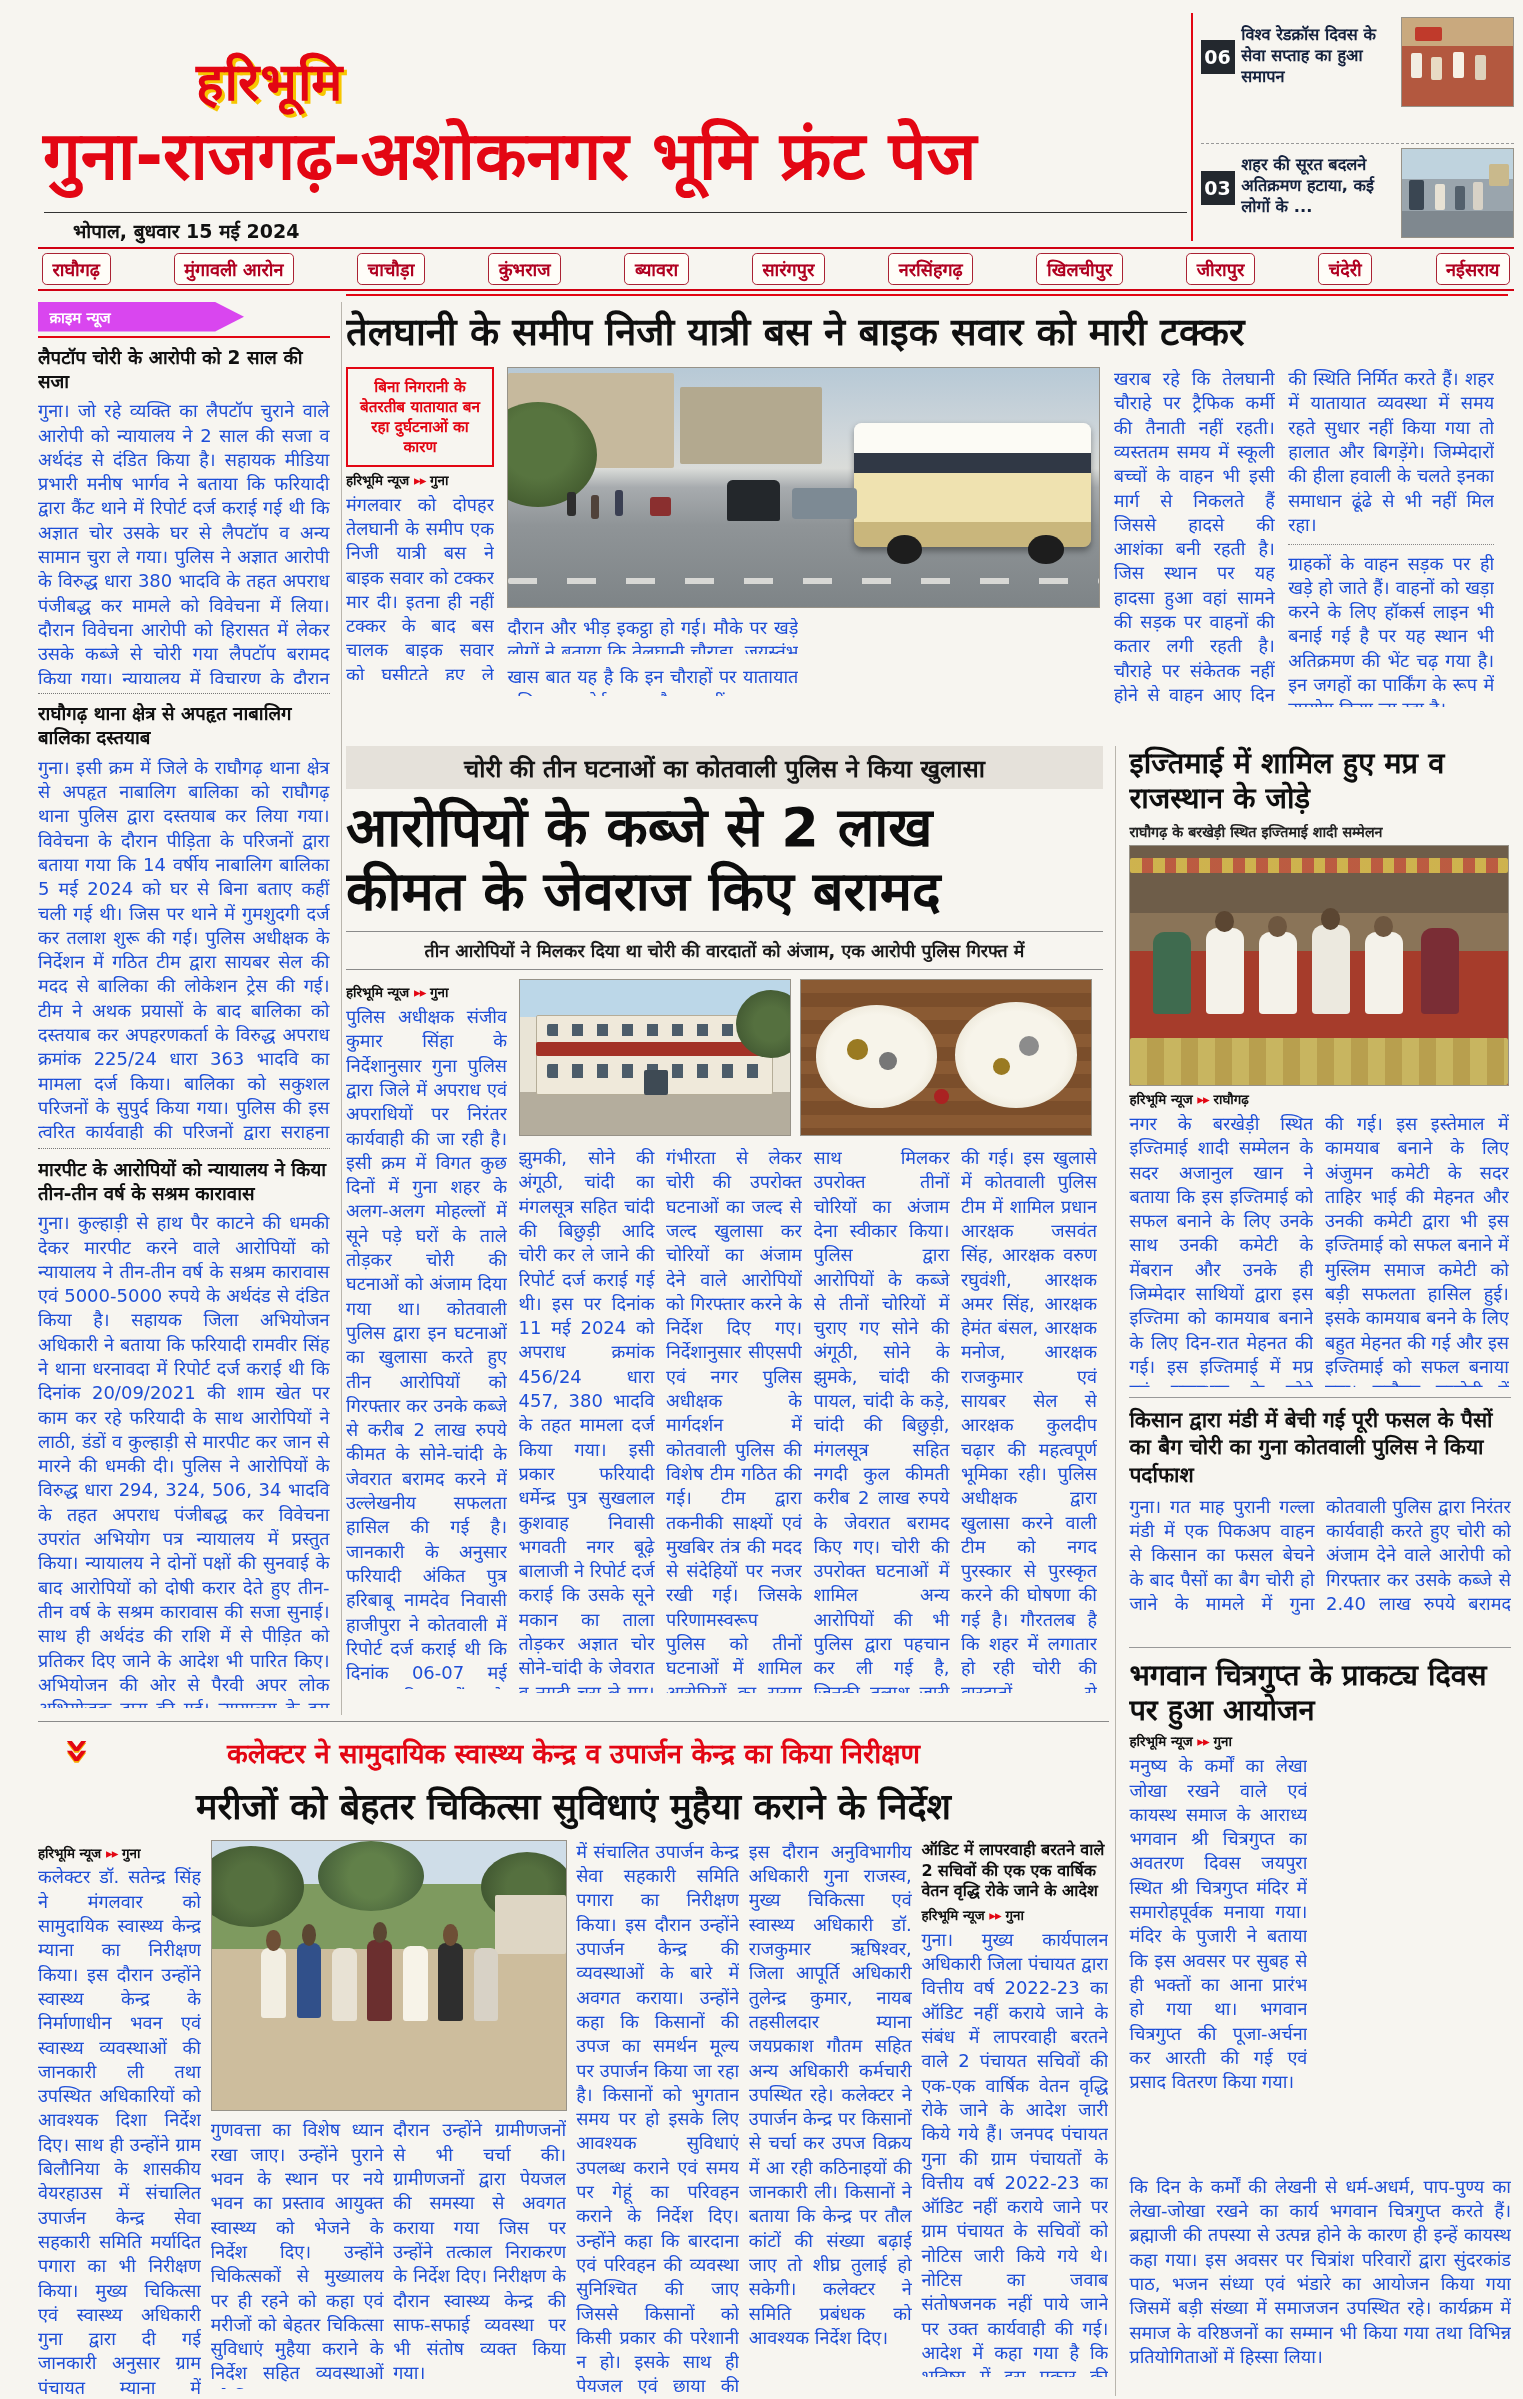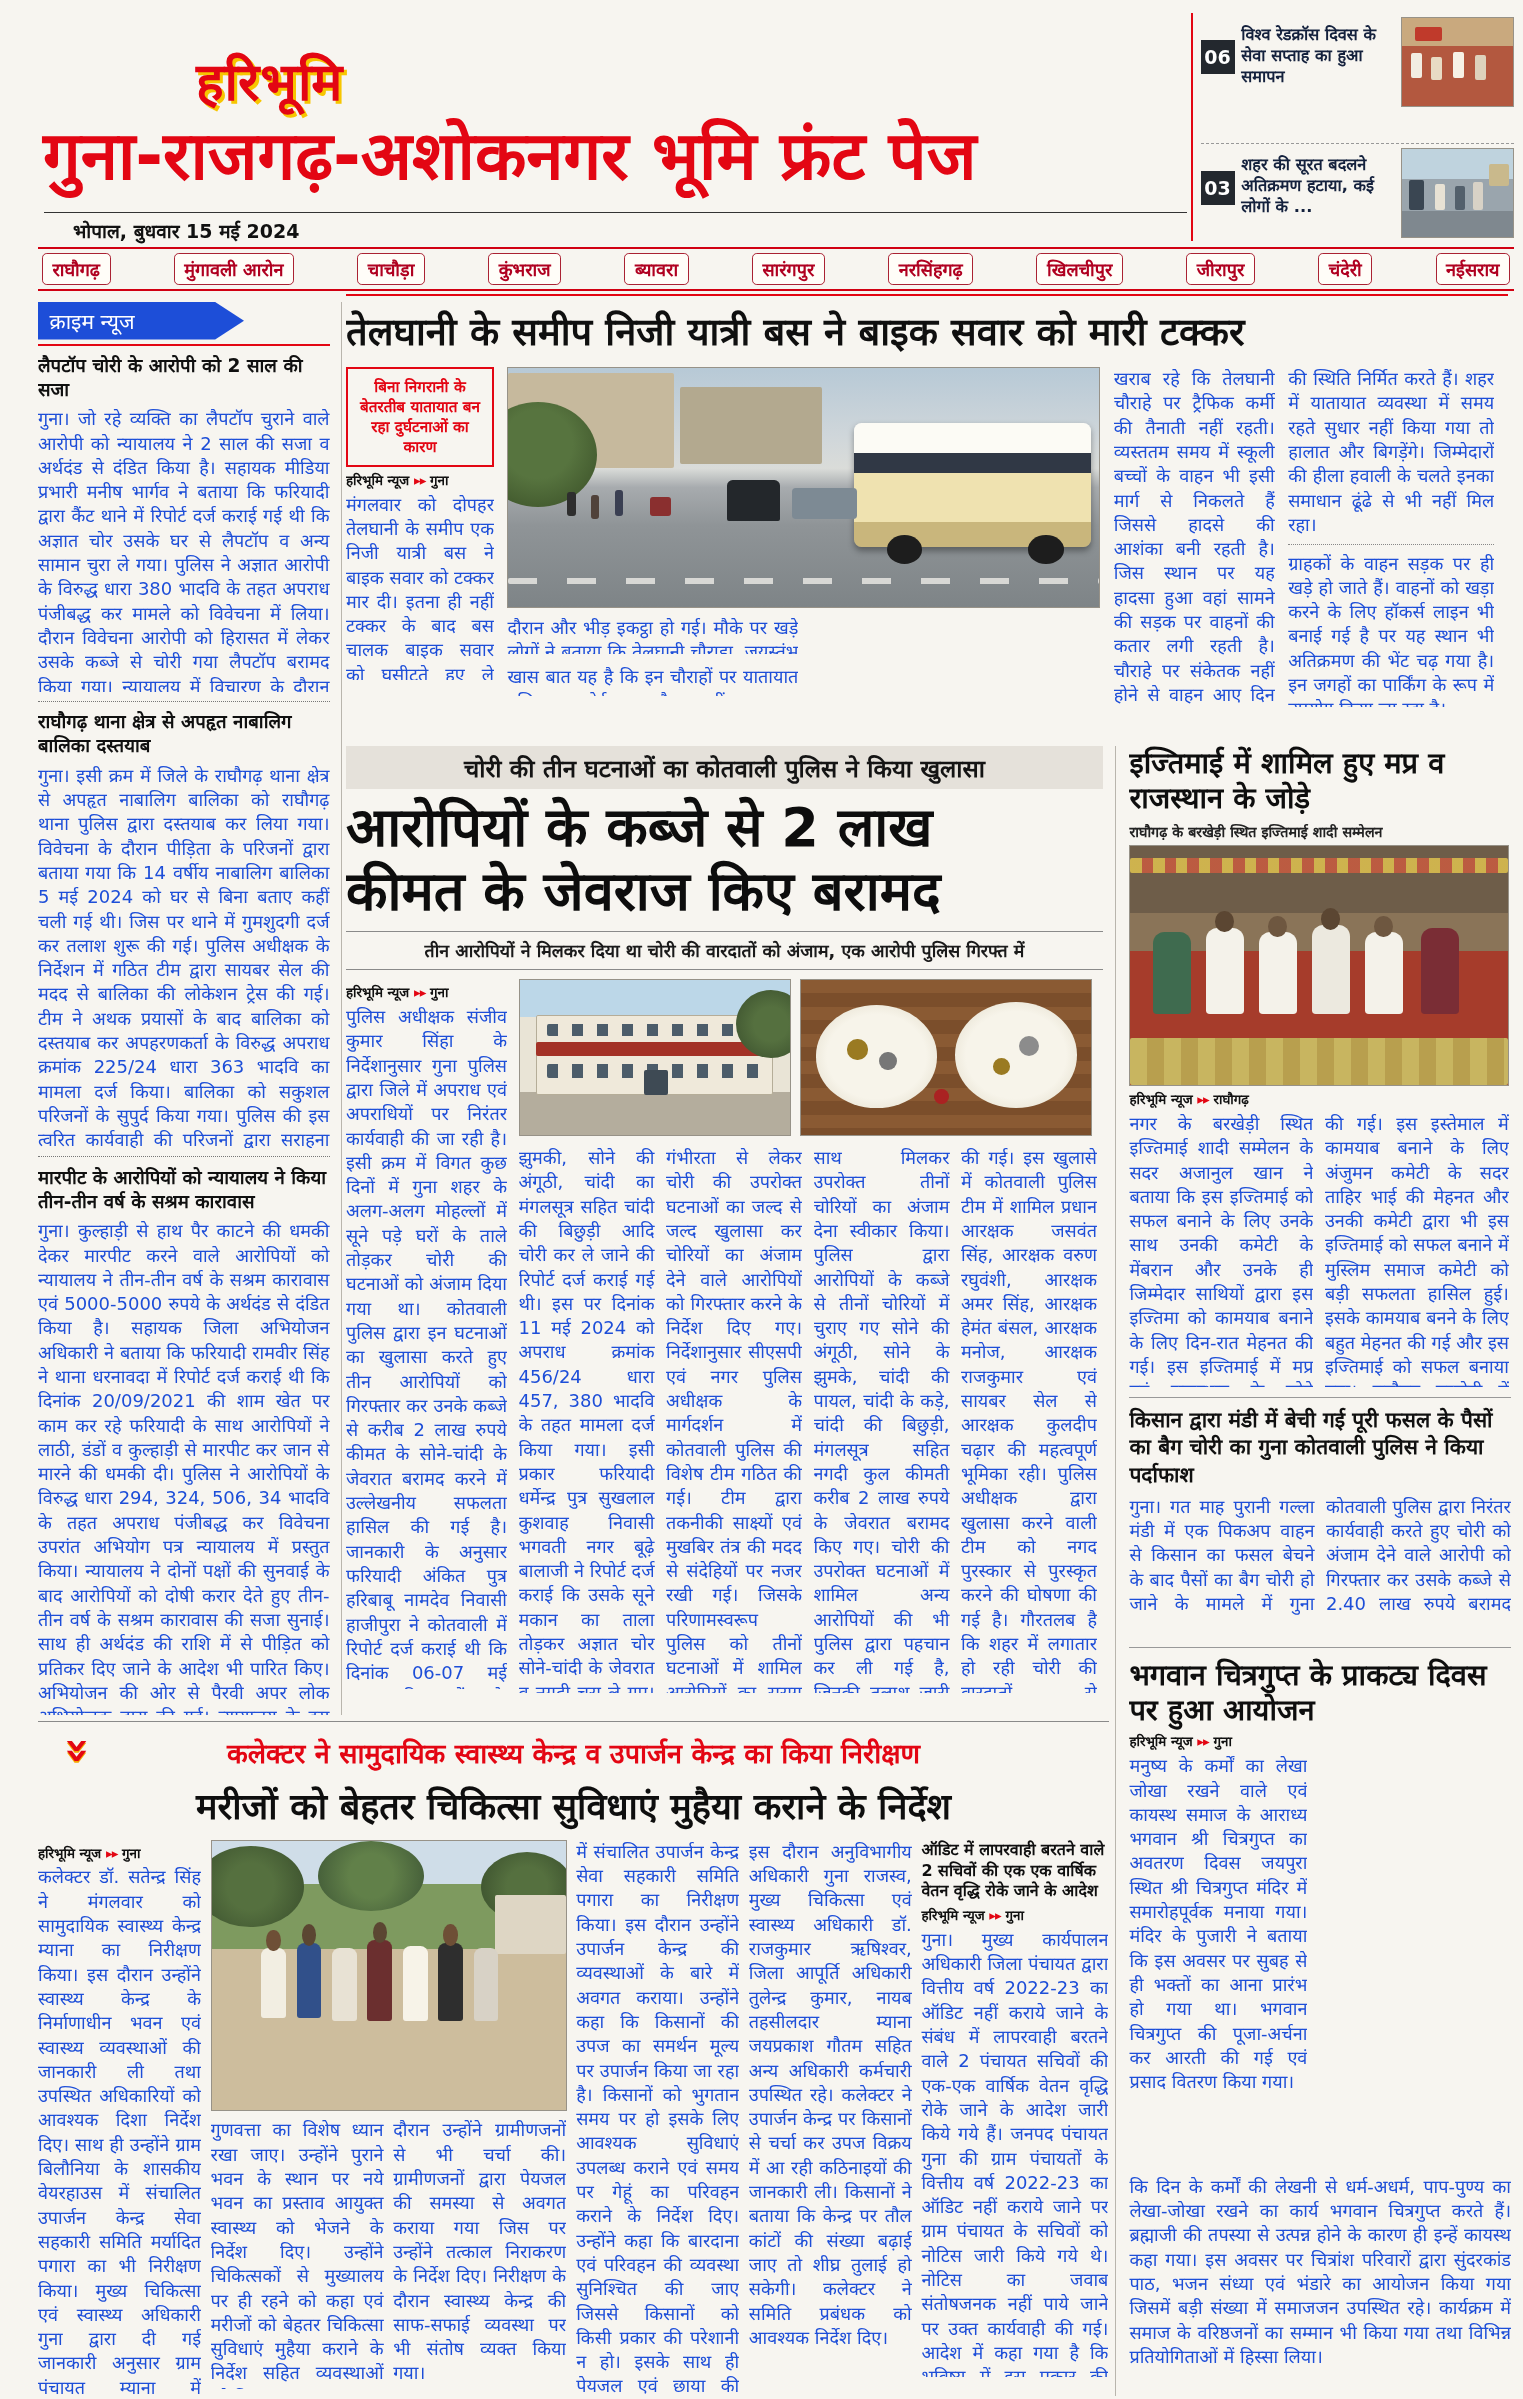--- a/index.html
+++ b/index.html
@@ -30,21 +30,21 @@
 
   
   .bt{font-size:18px;line-height:1.35;text-align:justify;color:#1d4ed8;overflow:hidden;}
   .byline{font-size:13.4px;font-weight:800;color:#111;margin:3.8px 0;white-space:nowrap;}
   .byline .arr{color:#e30613;letter-spacing:-1px;}
   .divdot{border-top:1px dotted #777;margin:8.6px 0;}
 
   
   .crime{position:absolute;left:38px;top:302px;width:304px;height:1413px;overflow:hidden;
          border-right:1px solid #b9b5ad;padding-right:11.5px;}
-  .crime-flag{width:206px;background:#1d4ed8;color:#fff;font-size:21px;font-weight:400;
+  .crime-flag{width:206px;background:#d946ef;color:#fff;font-size:15px;font-weight:700;
               padding:4.8px 21px 4.8px 11.5px;clip-path:polygon(0 0,86% 0,100% 50%,86% 100%,0 100%);}
   .crime-rule{border-top:2.9px solid #e30613;margin:4.8px 0 7.6px;}
   .crime h3{font-size:18.6px;line-height:1.28;margin:7.6px 0 5.7px;color:#101010;}
 
   
   .tstory{position:absolute;left:346px;top:294px;width:1162px;height:451px;overflow:hidden;}
   .ts-rule{border-top:2.4px solid #e30613;margin-bottom:7.6px;}
   .tstory h1{font-size:38px;font-weight:800;color:#0f0f0f;white-space:nowrap;margin:1.9px 0 11.5px;}
   .ts-row{display:flex;gap:13.4px;height:340px;}
   .ts-colA{width:148px;flex:none;}

